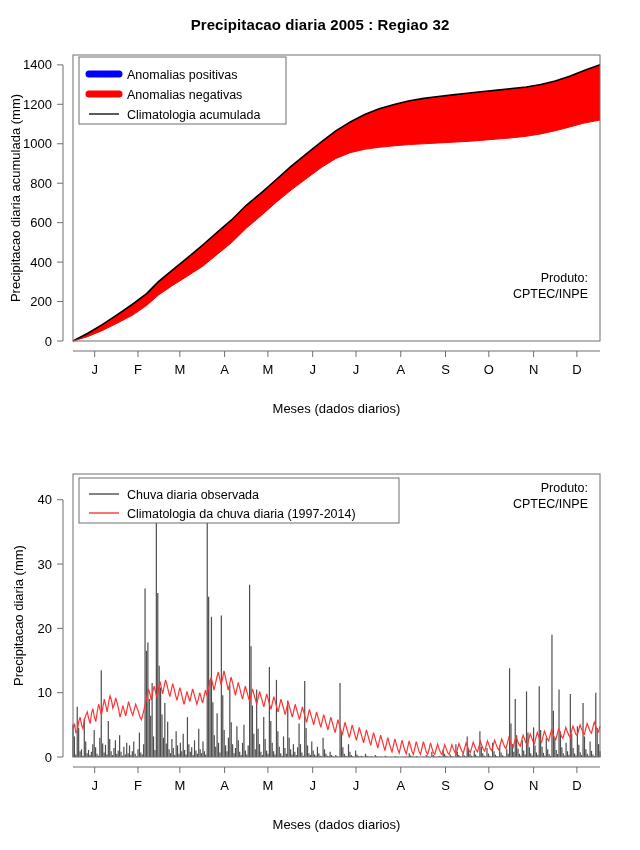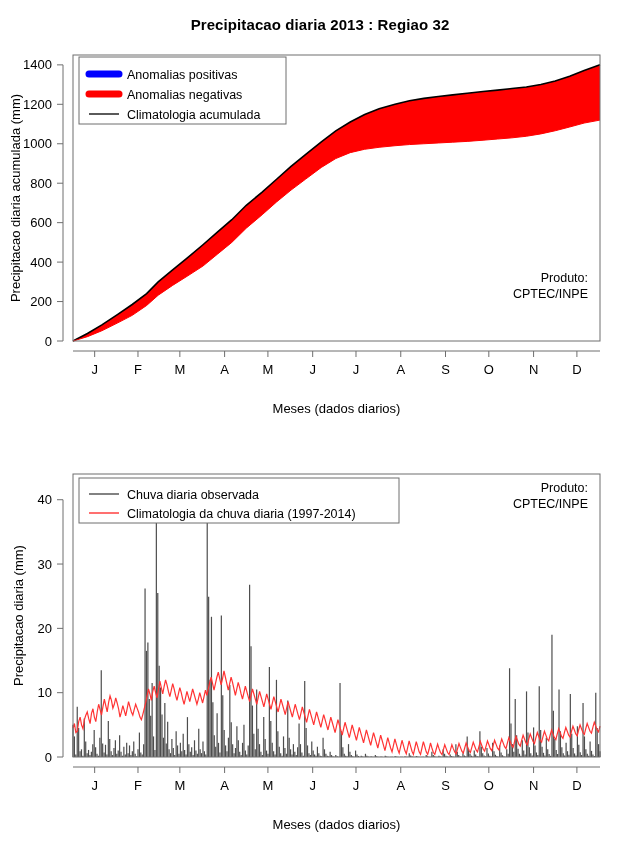--- a/index.html
+++ b/index.html
@@ -26,21 +26,21 @@
   .legend-text{font-size:12.5px;}
   .produto-text{font-size:12.5px;}
   .box{fill:none;stroke:#6e6e6e;stroke-width:1;}
   .axisline{stroke:#6e6e6e;stroke-width:1;fill:none;}
 </style>
 </head>
 <body>
 
 <div id="root">
 
-  <div class="chart-title">Precipitacao diaria 2013 : Regiao 32</div>
+  <div class="chart-title">Precipitacao diaria 2005 : Regiao 32</div>
 
   <div class="panel" id="panel-top">
     <svg id="svg-top" width="640" height="419">
         <path d="M73,305 L87.43835616438356,297.5048275862069 L101.87671232876713,288.82620689655175 L117.75890410958904,278.3724137931034 L132.1972602739726,268.5103448275862 L146.63561643835618,257.6620689655172 L158.18630136986303,245.82758620689657 L172.62465753424658,233.99310344827586 L187.06301369863013,222.15862068965515 L202.94520547945206,208.7462068965517 L217.3835616438356,196.12275862068967 L231.82191780821918,183.69655172413792 L246.26027397260273,169.29793103448276 L262.14246575342463,156.08275862068965 L276.58082191780824,143.26206896551724 L291.0191780821918,130.44137931034481 L305.4575342465754,118.60689655172413 L321.33972602739726,105.78620689655173 L335.7780821917808,94.93793103448274 L350.21643835616436,86.06206896551726 L364.6547945205479,78.56689655172414 L379.09315068493146,72.64965517241379 L394.97534246575344,68.31034482758622 L409.413698630137,64.76000000000002 L423.8520547945206,62.393103448275866 L438.29041095890415,60.420689655172396 L452.7287671232877,58.842758620689665 L467.16712328767125,57.264827586206906 L483.0493150684932,55.48965517241379 L497.4876712328767,54.10896551724139 L511.92602739726027,52.53103448275863 L526.3643835616438,50.95310344827587 L540.8027397260274,48.586206896551744 L555.241095890411,45.035862068965514 L569.6794520547945,40.302068965517265 L584.1178082191781,34.38482758620688 L600,28.86206896551721 L600,84.08965517241379 L584.1178082191781,87.04827586206898 L569.6794520547945,90.99310344827586 L555.241095890411,94.74068965517239 L540.8027397260274,97.89655172413794 L526.3643835616438,100.26344827586206 L511.92602739726027,101.84137931034485 L497.4876712328767,103.02482758620692 L483.0493150684932,104.20827586206894 L467.16712328767125,105.39172413793105 L452.7287671232877,106.18068965517242 L438.29041095890415,106.96965517241378 L423.8520547945206,107.75862068965515 L409.413698630137,108.54758620689657 L394.97534246575344,109.73103448275862 L379.09315068493146,111.3089655172414 L364.6547945205479,113.28137931034482 L350.21643835616436,116.63448275862069 L335.7780821917808,122.55172413793102 L321.33972602739726,131.42758620689656 L305.4575342465754,143.26206896551724 L291.0191780821918,154.1103448275862 L276.58082191780824,165.9448275862069 L262.14246575342463,178.7655172413793 L246.26027397260273,192.17793103448275 L231.82191780821918,206.37931034482756 L217.3835616438356,218.21379310344827 L202.94520547945206,230.04827586206898 L187.06301369863013,240.3048275862069 L172.62465753424658,249.37793103448277 L158.18630136986303,259.24 L146.63561643835618,269.49655172413793 L132.1972602739726,279.3586206896552 L117.75890410958904,286.85379310344825 L101.87671232876713,294.7434482758621 L87.43835616438356,300.6606896551724 L73,305 Z" fill="#FF0000" stroke="none"></path>
         <path d="M73,305 L87.43835616438356,297.5048275862069 L101.87671232876713,288.82620689655175 L117.75890410958904,278.3724137931034 L132.1972602739726,268.5103448275862 L146.63561643835618,257.6620689655172 L158.18630136986303,245.82758620689657 L172.62465753424658,233.99310344827586 L187.06301369863013,222.15862068965515 L202.94520547945206,208.7462068965517 L217.3835616438356,196.12275862068967 L231.82191780821918,183.69655172413792 L246.26027397260273,169.29793103448276 L262.14246575342463,156.08275862068965 L276.58082191780824,143.26206896551724 L291.0191780821918,130.44137931034481 L305.4575342465754,118.60689655172413 L321.33972602739726,105.78620689655173 L335.7780821917808,94.93793103448274 L350.21643835616436,86.06206896551726 L364.6547945205479,78.56689655172414 L379.09315068493146,72.64965517241379 L394.97534246575344,68.31034482758622 L409.413698630137,64.76000000000002 L423.8520547945206,62.393103448275866 L438.29041095890415,60.420689655172396 L452.7287671232877,58.842758620689665 L467.16712328767125,57.264827586206906 L483.0493150684932,55.48965517241379 L497.4876712328767,54.10896551724139 L511.92602739726027,52.53103448275863 L526.3643835616438,50.95310344827587 L540.8027397260274,48.586206896551744 L555.241095890411,45.035862068965514 L569.6794520547945,40.302068965517265 L584.1178082191781,34.38482758620688 L600,28.86206896551721" fill="none" stroke="#000000" stroke-width="1.6"></path>
         <path d="M73,305 L87.43835616438356,300.6606896551724 L101.87671232876713,294.7434482758621 L117.75890410958904,286.85379310344825 L132.1972602739726,279.3586206896552 L146.63561643835618,269.49655172413793 L158.18630136986303,259.24 L172.62465753424658,249.37793103448277 L187.06301369863013,240.3048275862069 L202.94520547945206,230.04827586206898 L217.3835616438356,218.21379310344827 L231.82191780821918,206.37931034482756 L246.26027397260273,192.17793103448275 L262.14246575342463,178.7655172413793 L276.58082191780824,165.9448275862069 L291.0191780821918,154.1103448275862 L305.4575342465754,143.26206896551724 L321.33972602739726,131.42758620689656 L335.7780821917808,122.55172413793102 L350.21643835616436,116.63448275862069 L364.6547945205479,113.28137931034482 L379.09315068493146,111.3089655172414 L394.97534246575344,109.73103448275862 L409.413698630137,108.54758620689657 L423.8520547945206,107.75862068965515 L438.29041095890415,106.96965517241378 L452.7287671232877,106.18068965517242 L467.16712328767125,105.39172413793105 L483.0493150684932,104.20827586206894 L497.4876712328767,103.02482758620692 L511.92602739726027,101.84137931034485 L526.3643835616438,100.26344827586206 L540.8027397260274,97.89655172413794 L555.241095890411,94.74068965517239 L569.6794520547945,90.99310344827586 L584.1178082191781,87.04827586206898 L600,84.08965517241379" fill="none" stroke="#FF0000" stroke-width="1"></path>
         <rect x="73" y="19" width="527" height="286" class="box"></rect>
         <g>
           <line x1="63" y1="305" x2="63" y2="28.86206896551721" class="axisline"></line>
           <line x1="63" y1="305" x2="57" y2="305" class="axisline"></line>

